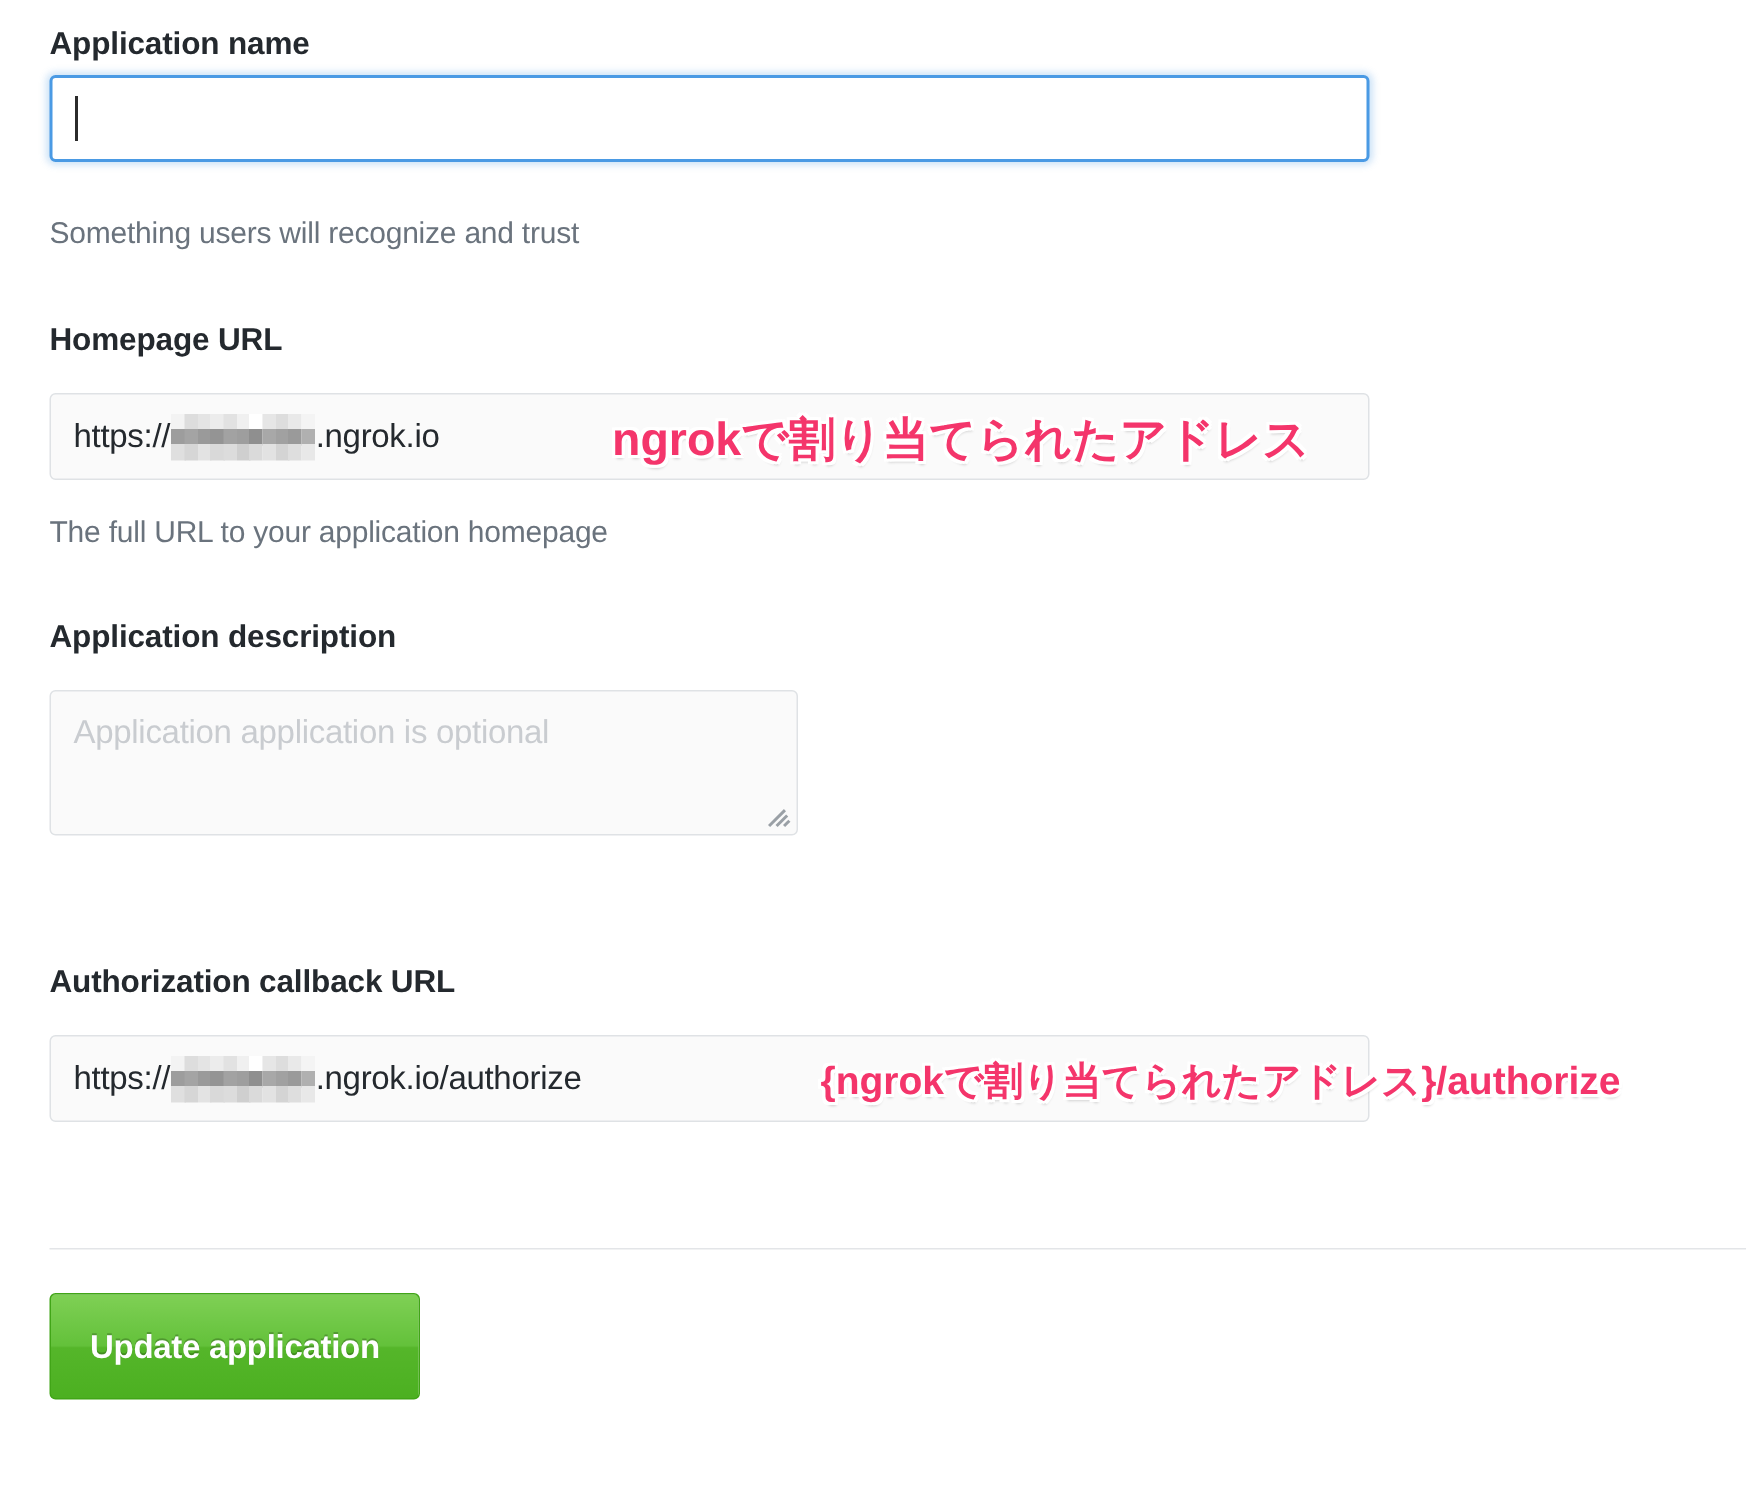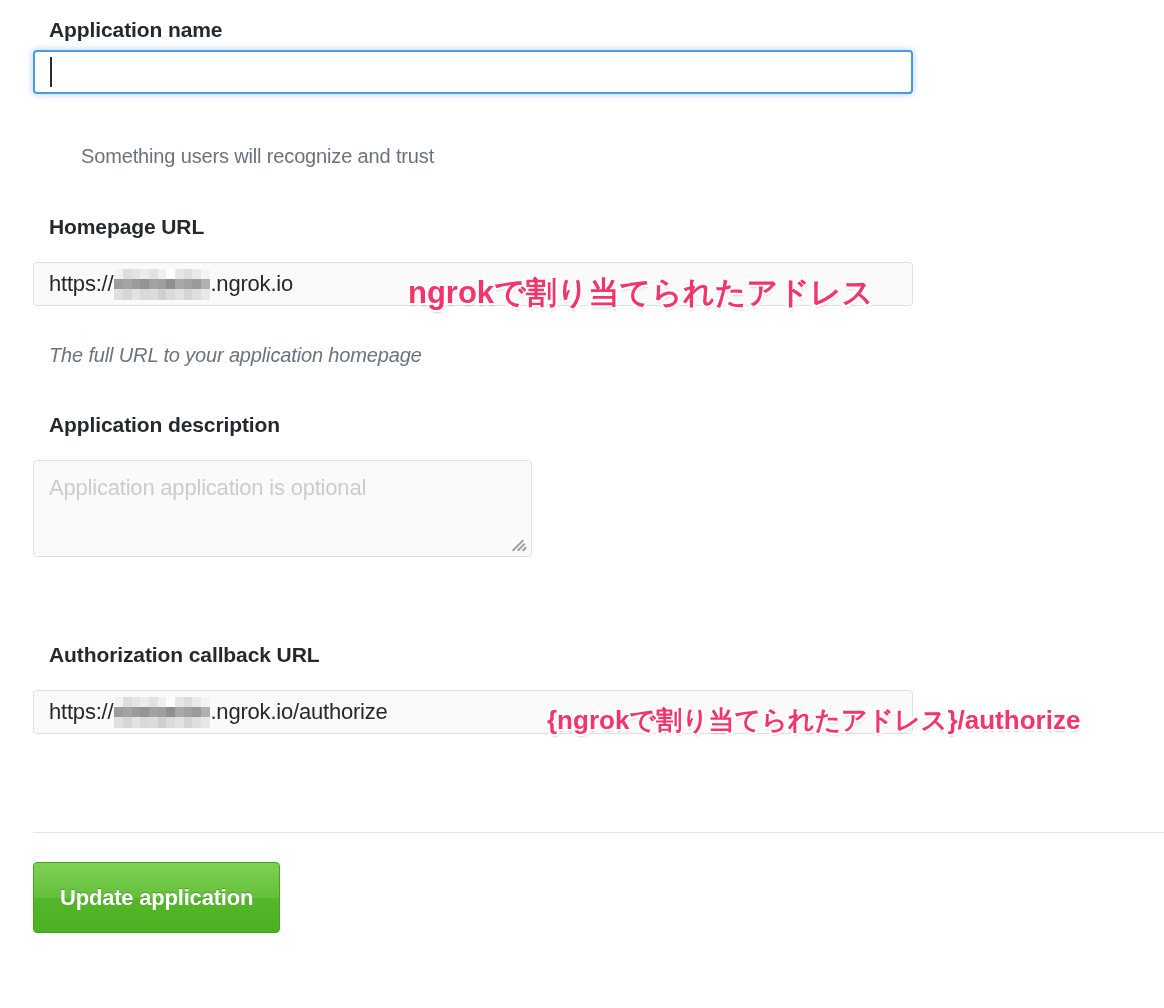--- a/index.html
+++ b/index.html
@@ -17,21 +17,21 @@
   }
   .form-wrap {
     position: absolute;
     left: 33px;
     top: 0;
     width: 1131px;
     height: 1008px;
   }
 
   
-  .group { position: absolute; left: 16px; }
+  .group { position: absolute; left: 0; }
 
   .field-label {
     font-size: 21px;
     font-weight: bold;
     color: #24292e;
     letter-spacing: -0.1px;
     line-height: 26px;
     margin: 0;
     white-space: nowrap;
   }
@@ -45,21 +45,21 @@
     letter-spacing: -0.15px;
   }
   .hint a {
     color: #3a79d4;
     text-decoration: none;
   }
 
   
   .text-input {
     box-sizing: border-box;
-    height: 44px;
+    height: 58px;
     background: #fafafa;
     border: 1px solid #dfe2e5;
     border-radius: 4px;
     display: flex;
     align-items: center;
     padding-left: 15px;
     font-size: 22px;
     color: #24292e;
     white-space: nowrap;
     letter-spacing: -0.2px;
@@ -185,21 +185,21 @@
 
   <div class="group" style="top:17px;">
     <div class="field-label">Application name</div>
   </div>
 
   <div class="text-input focused" style="position:absolute; left:0; top:50px; width:880px;">
     <span class="caret"></span>
   </div>
 
 
-  <div class="group" style="top:143px;margin-left:32px;">
+  <div class="group" style="top:143px;">
     <div class="hint">Something users will recognize and trust</div>
   </div>
 
   <div class="group" style="top:214px;">
     <div class="field-label">Homepage URL</div>
   </div>
 
   <div class="text-input" style="position:absolute; left:0; top:262px; width:880px;">
     <span>https://</span>
       <span class="mosaic" style="width:95px;height:30px;">
@@ -235,21 +235,21 @@
         <span style="left: 60.4545px; top: 20px; width: 9.23636px; height: 10.6px; background: rgb(226, 226, 226);"></span>
         <span style="left: 69.0909px; top: 20px; width: 9.23636px; height: 10.6px; background: rgb(212, 212, 212);"></span>
         <span style="left: 77.7273px; top: 20px; width: 9.23636px; height: 10.6px; background: rgb(222, 222, 222);"></span>
         <span style="left: 86.3636px; top: 20px; width: 9.23636px; height: 10.6px; background: rgb(232, 232, 232);"></span>
       </span>
       <span>.ngrok.io</span>
   </div>
 
   <div class="anno" style="left:375px; top:272px; font-size:31px;">ngrokで割り当てられたアドレス</div>
 
-  <div class="group" style="top:342px;font-style:italic;">
+  <div class="group" style="top:342px;">
     <div class="hint">The full URL to your application homepage</div>
   </div>
 
   <div class="group" style="top:412px;">
     <div class="field-label">Application description</div>
   </div>
 
   <div class="textarea" style="position:absolute; left:0; top:460px; width:499px; height:97px;">
     <span>Application application is optional</span>
     <span class="resize-grip">

